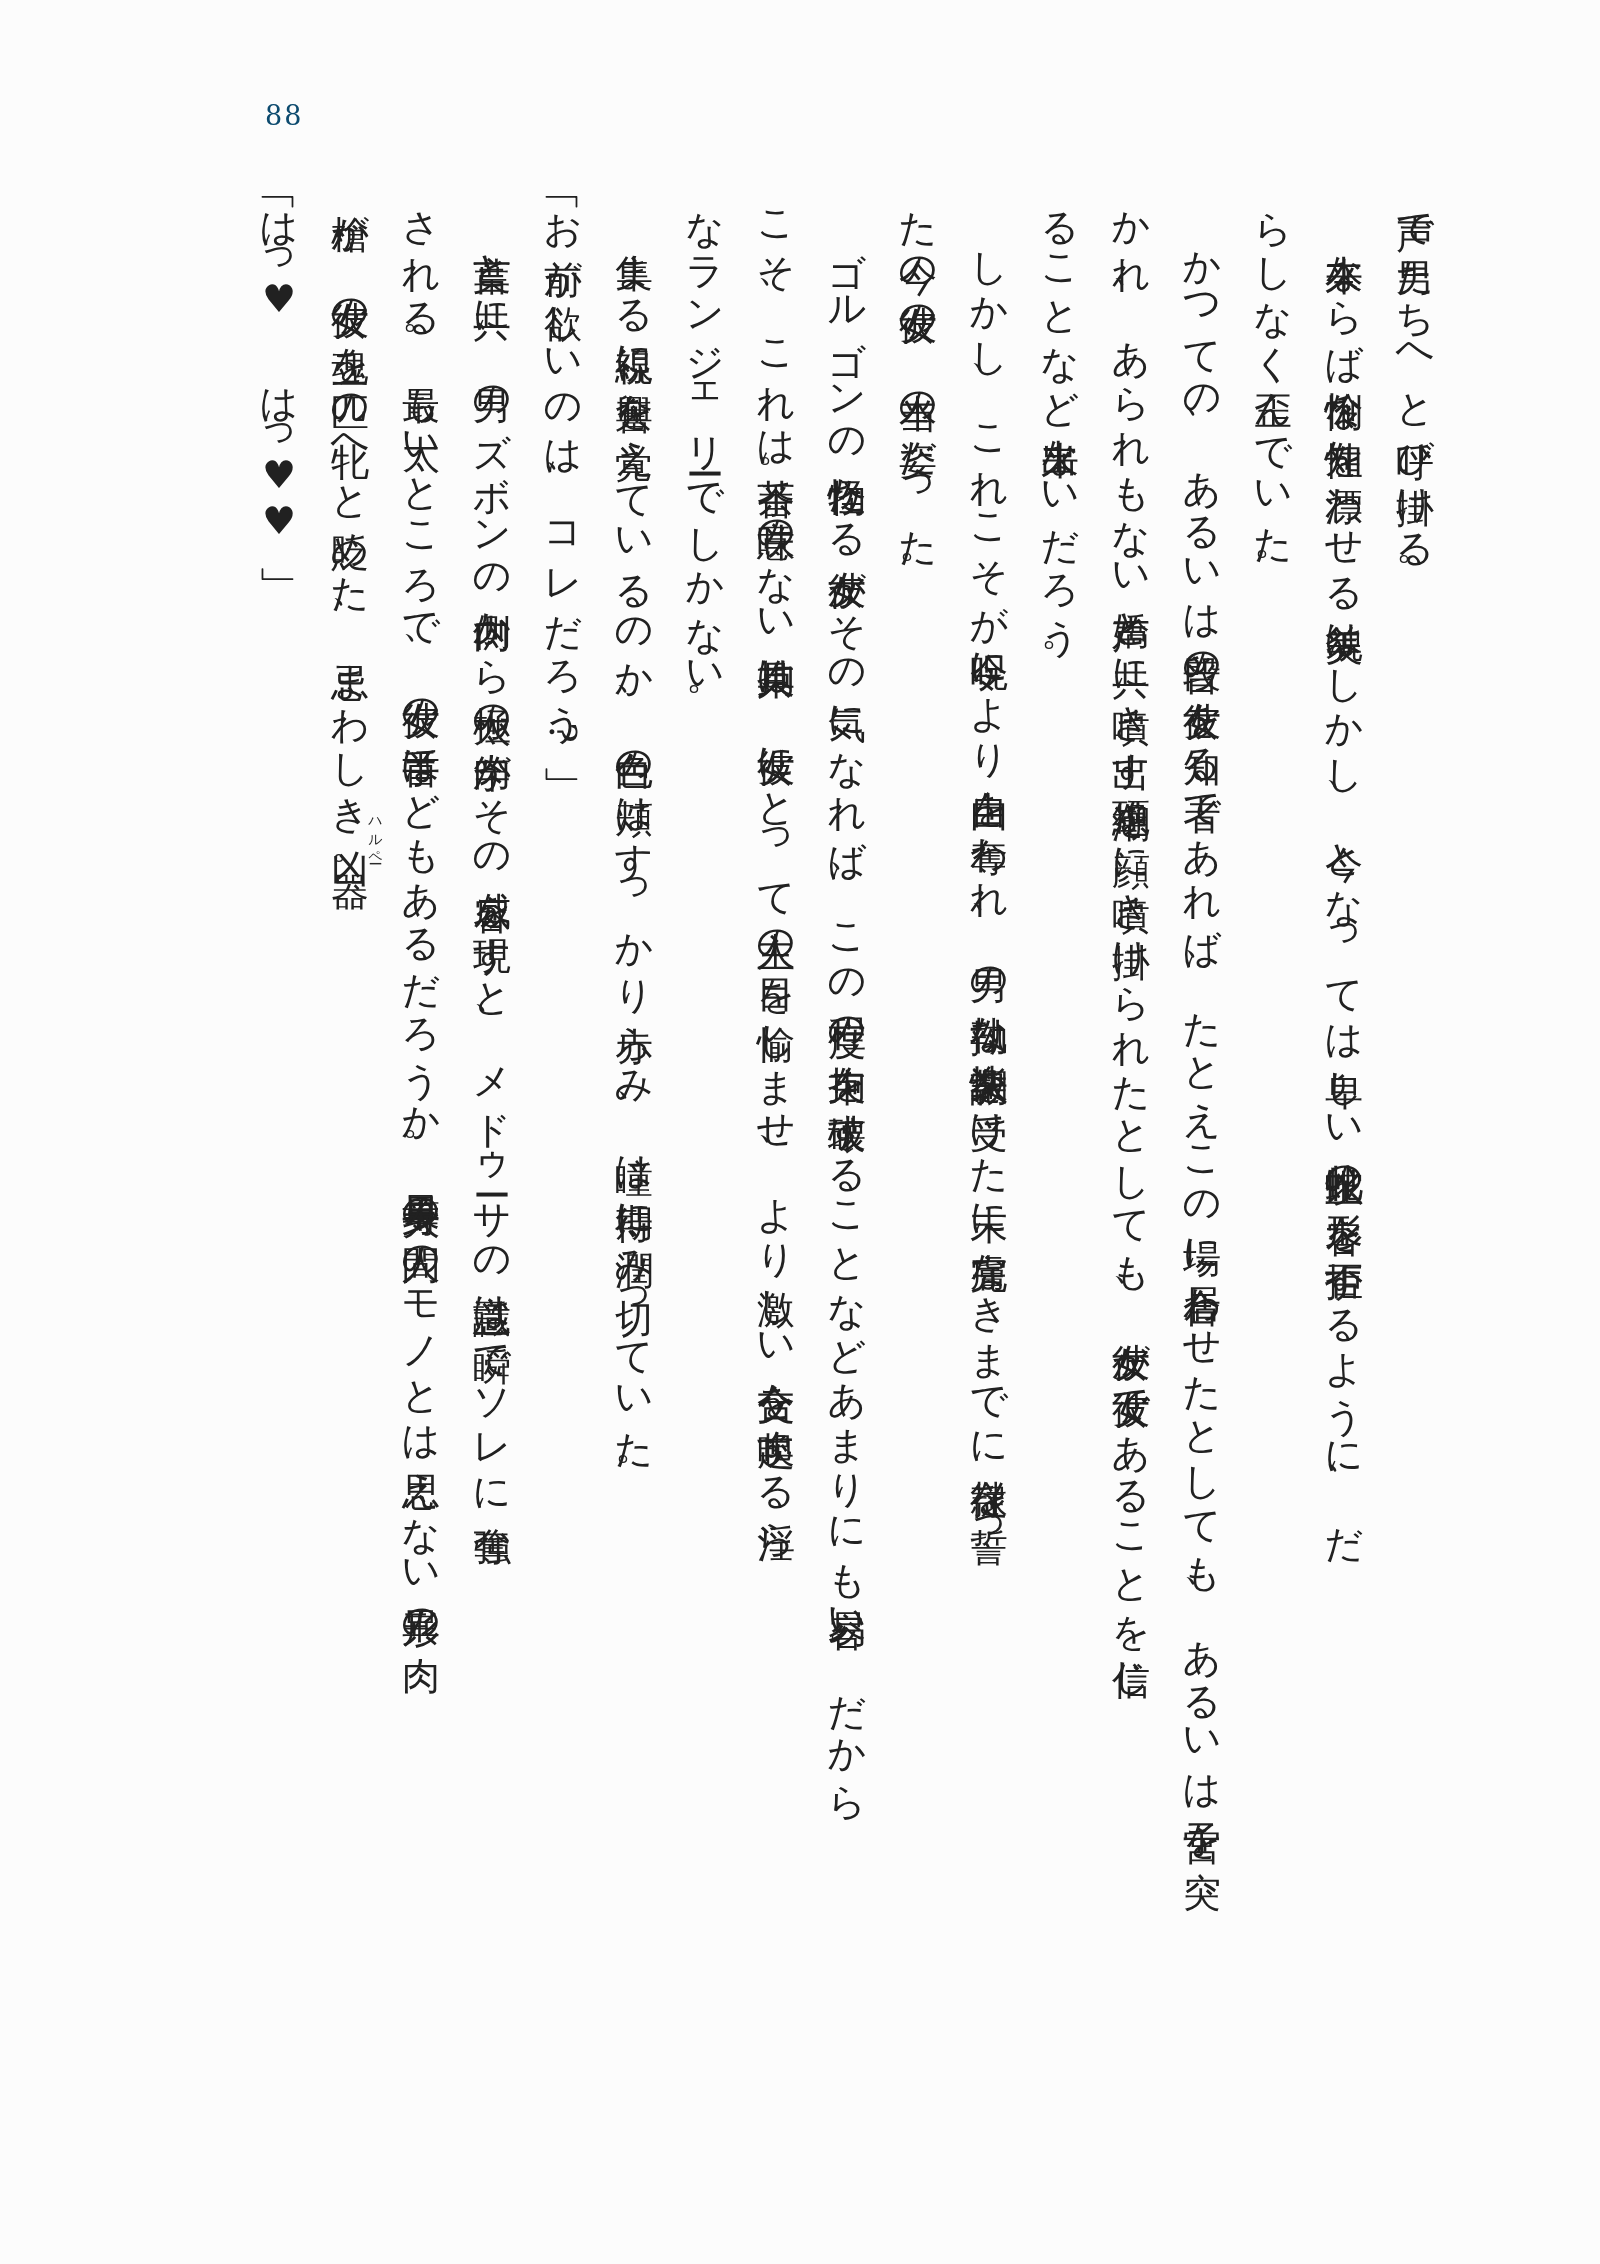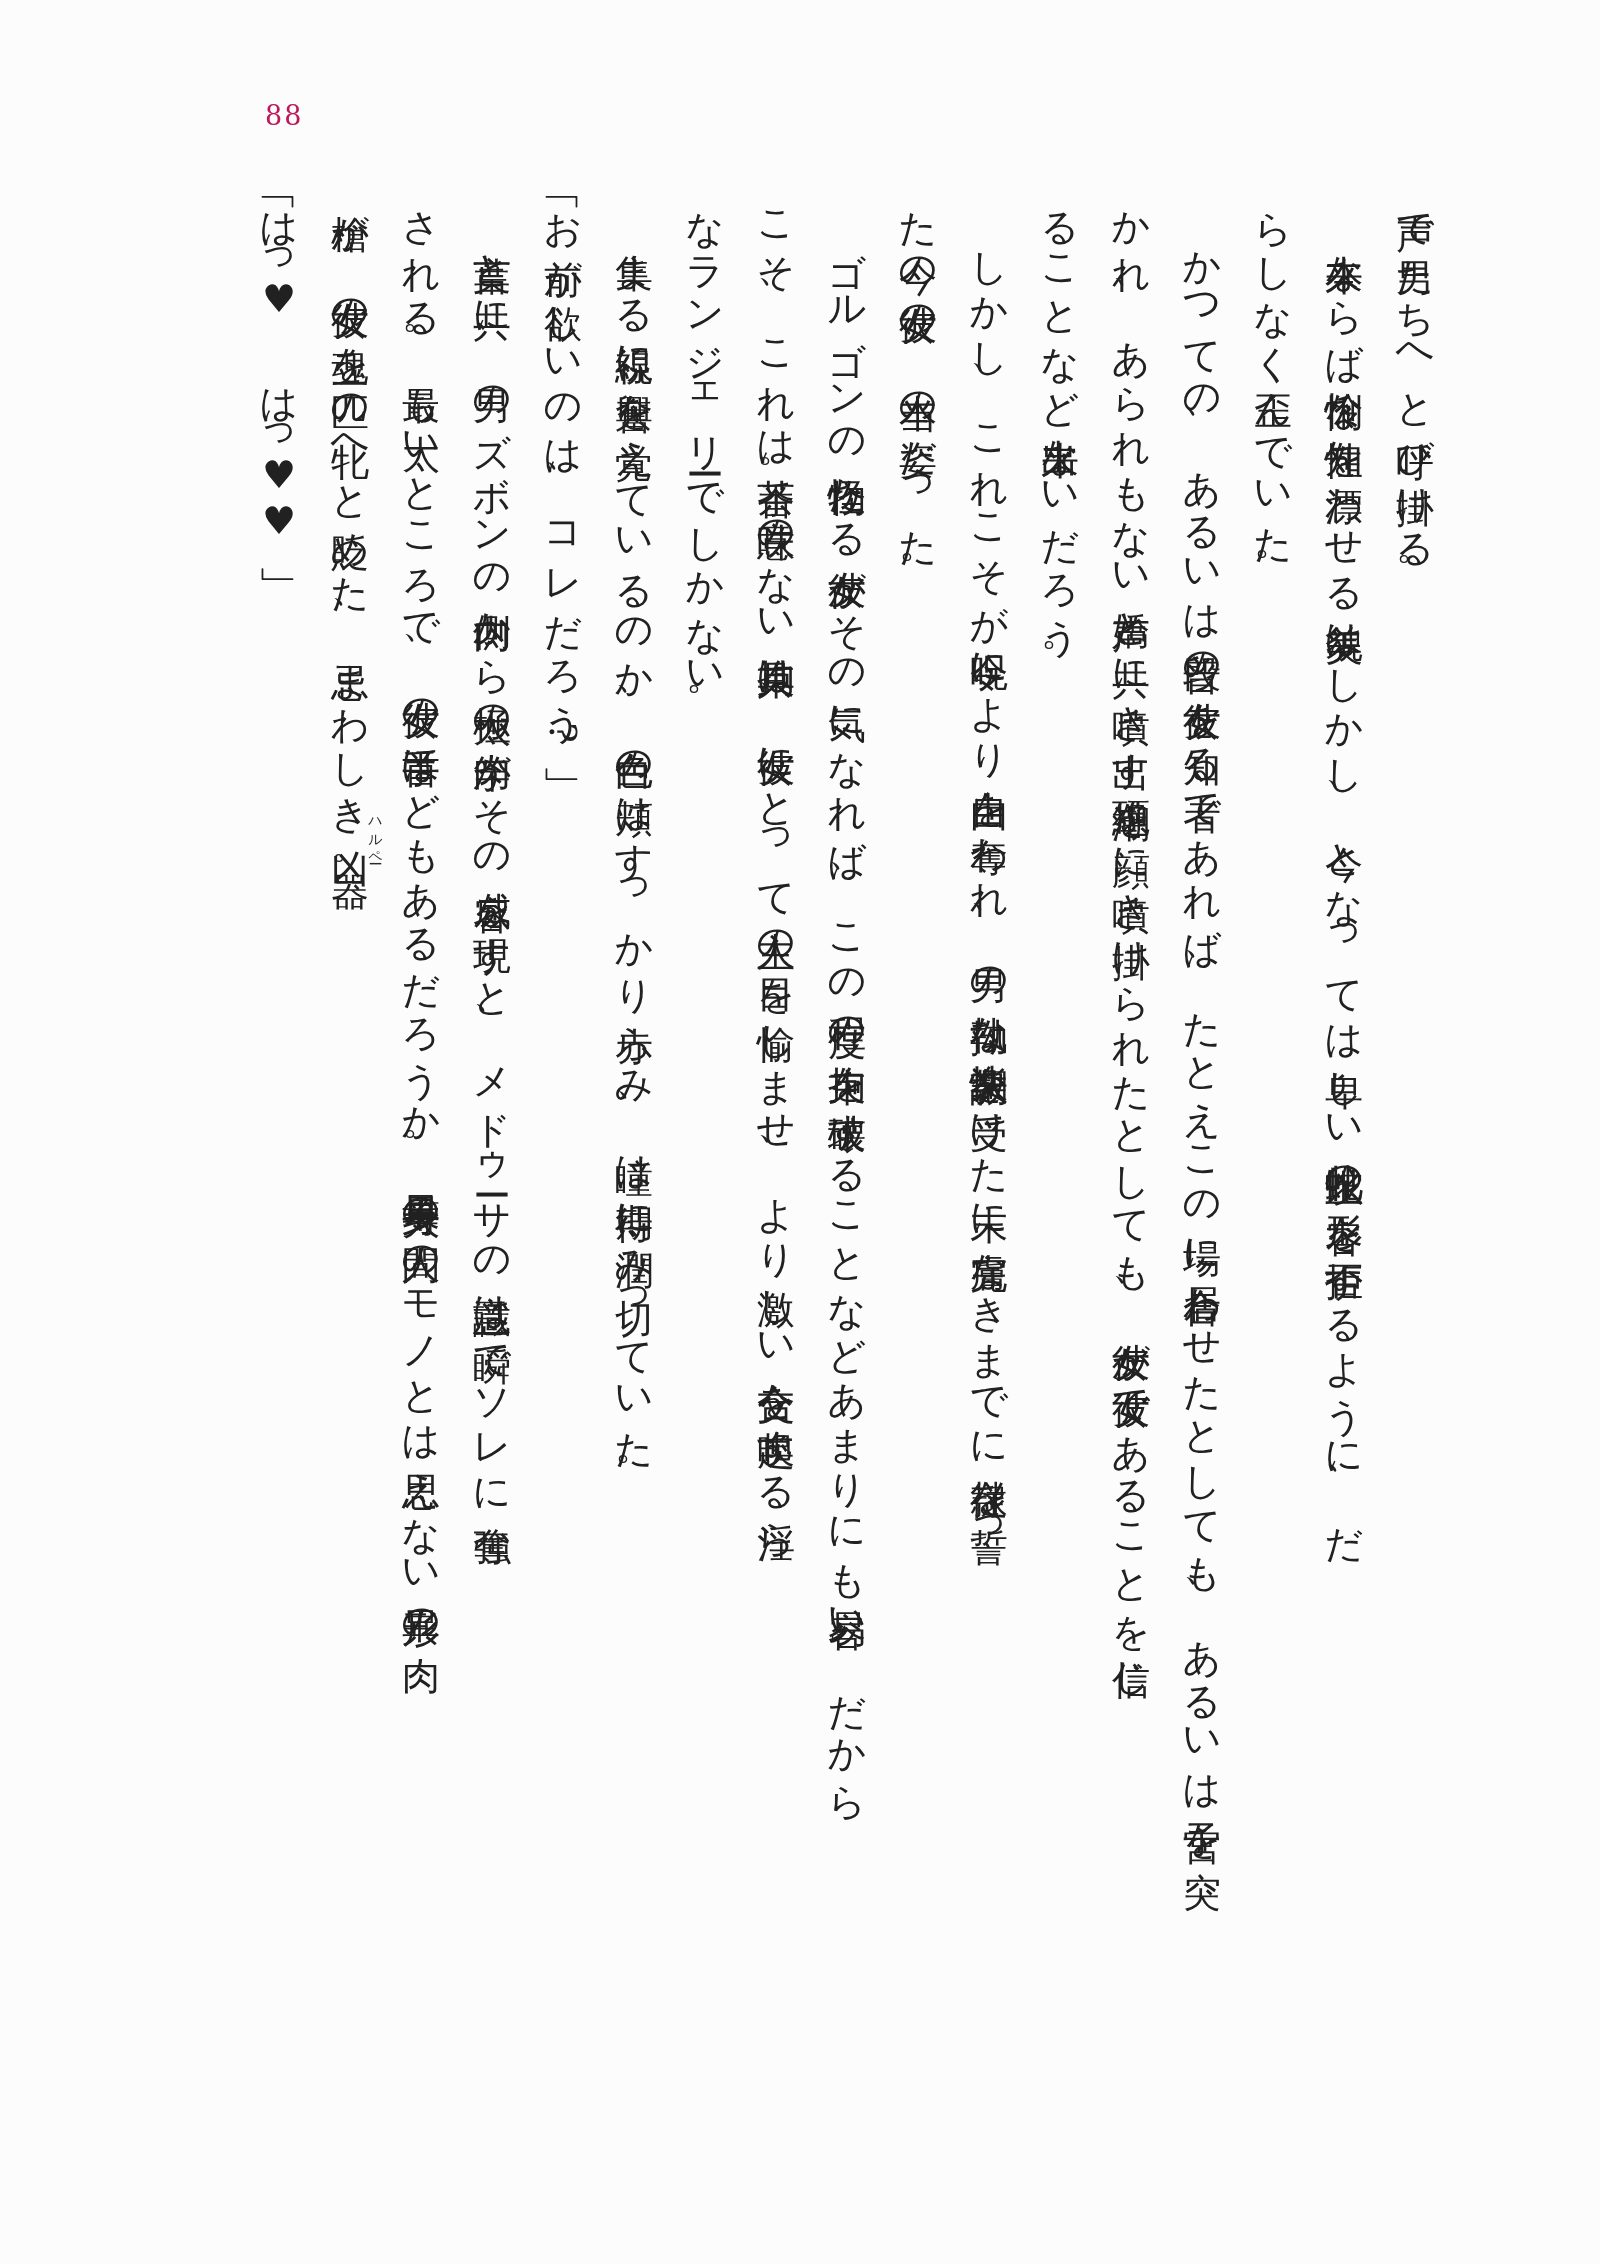--- a/index.html
+++ b/index.html
@@ -15,21 +15,21 @@
     overflow: hidden;
     font-family: "DejaVu Serif", "Liberation Serif", serif;
     color: #212121;
   }
   .page-number {
     position: absolute;
     left: 265px;
     top: 100px;
     font-size: 27px;
     letter-spacing: 2px;
-    color: #be185d;
+    color: #0c4a6e;
   }
   .text-block {
     position: absolute;
     top: 185px;
     right: 150px;
     width: 1210px;
     height: 1945px;
     writing-mode: vertical-rl;
     text-orientation: mixed;
     font-size: 38px;

